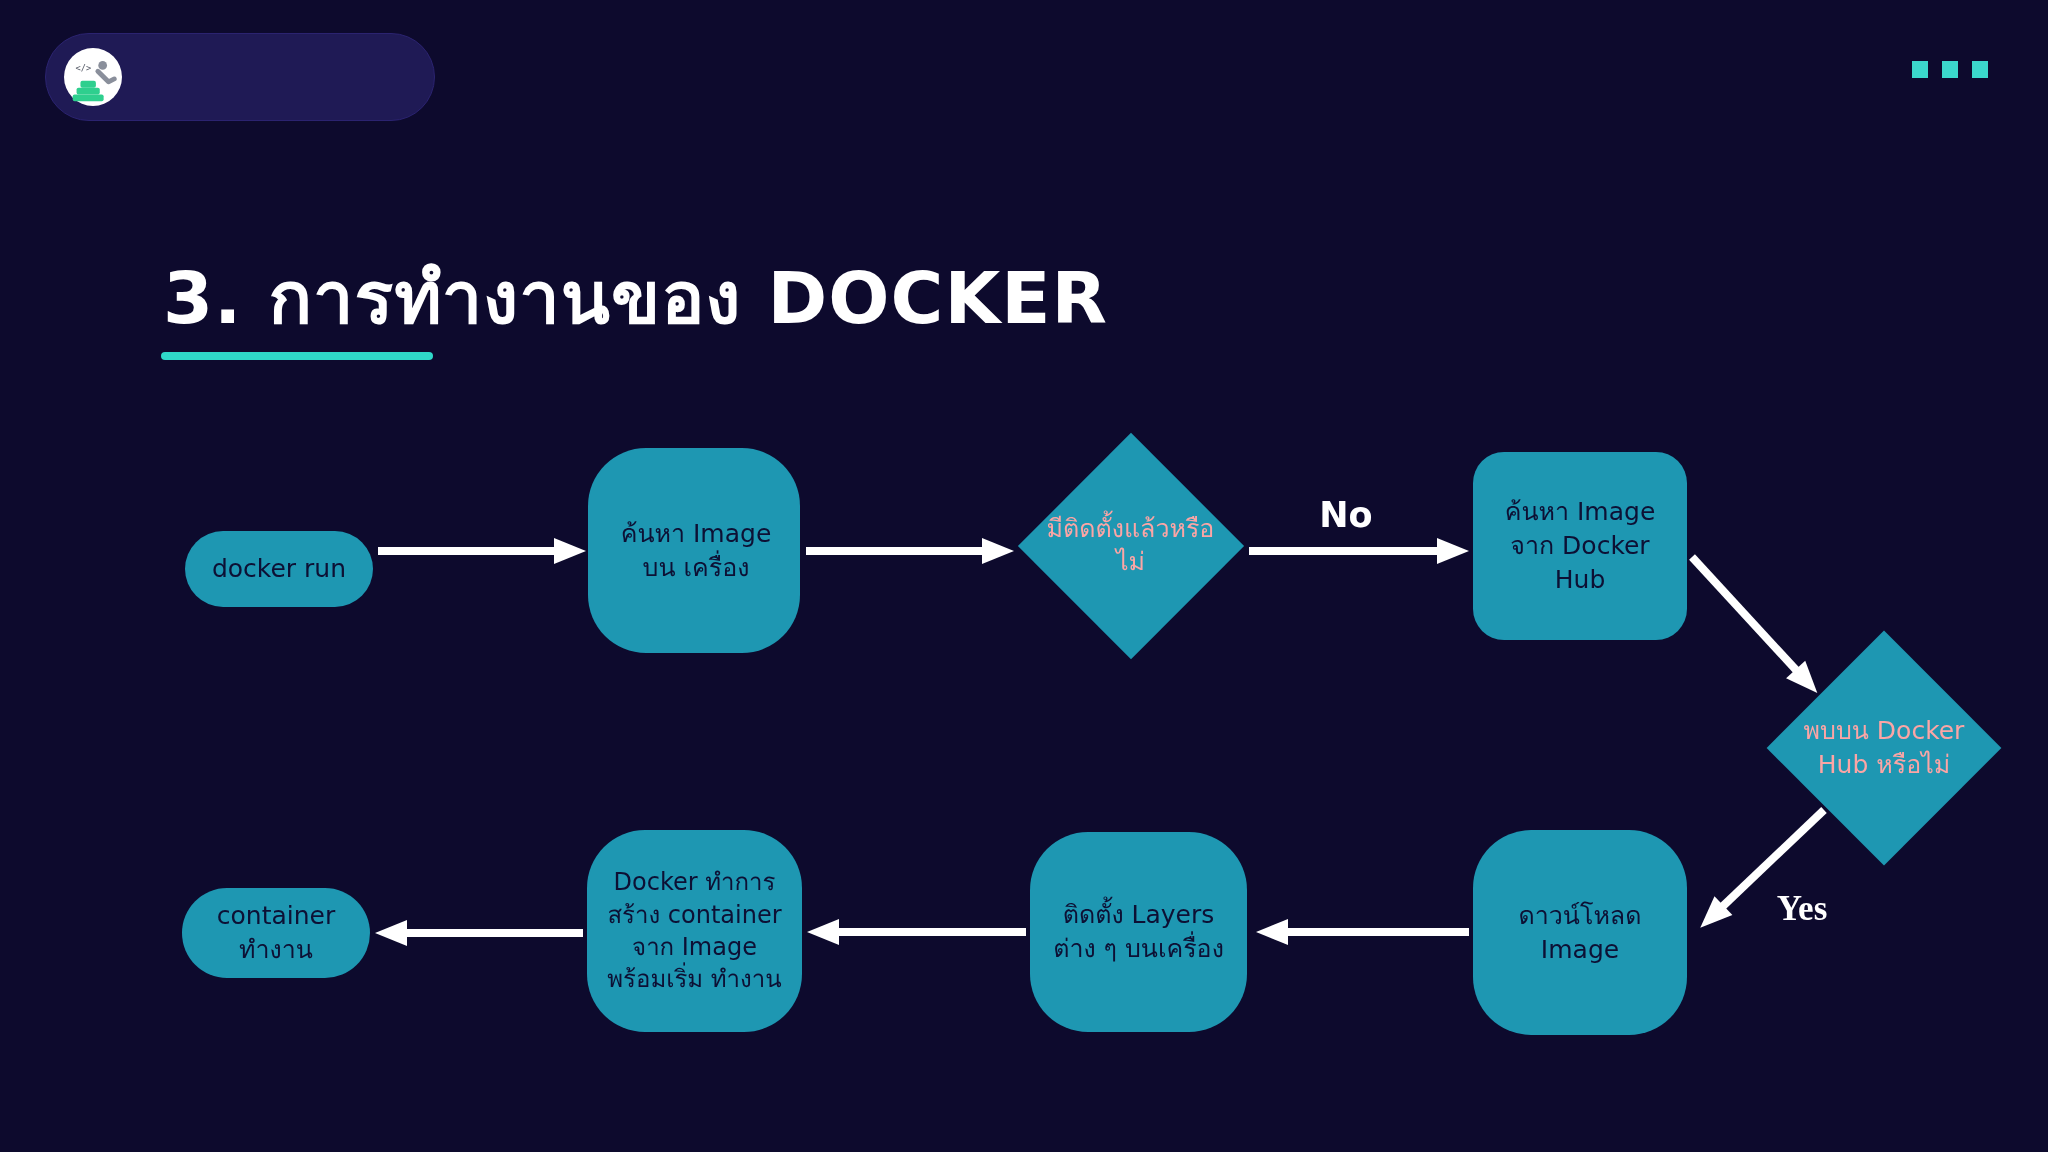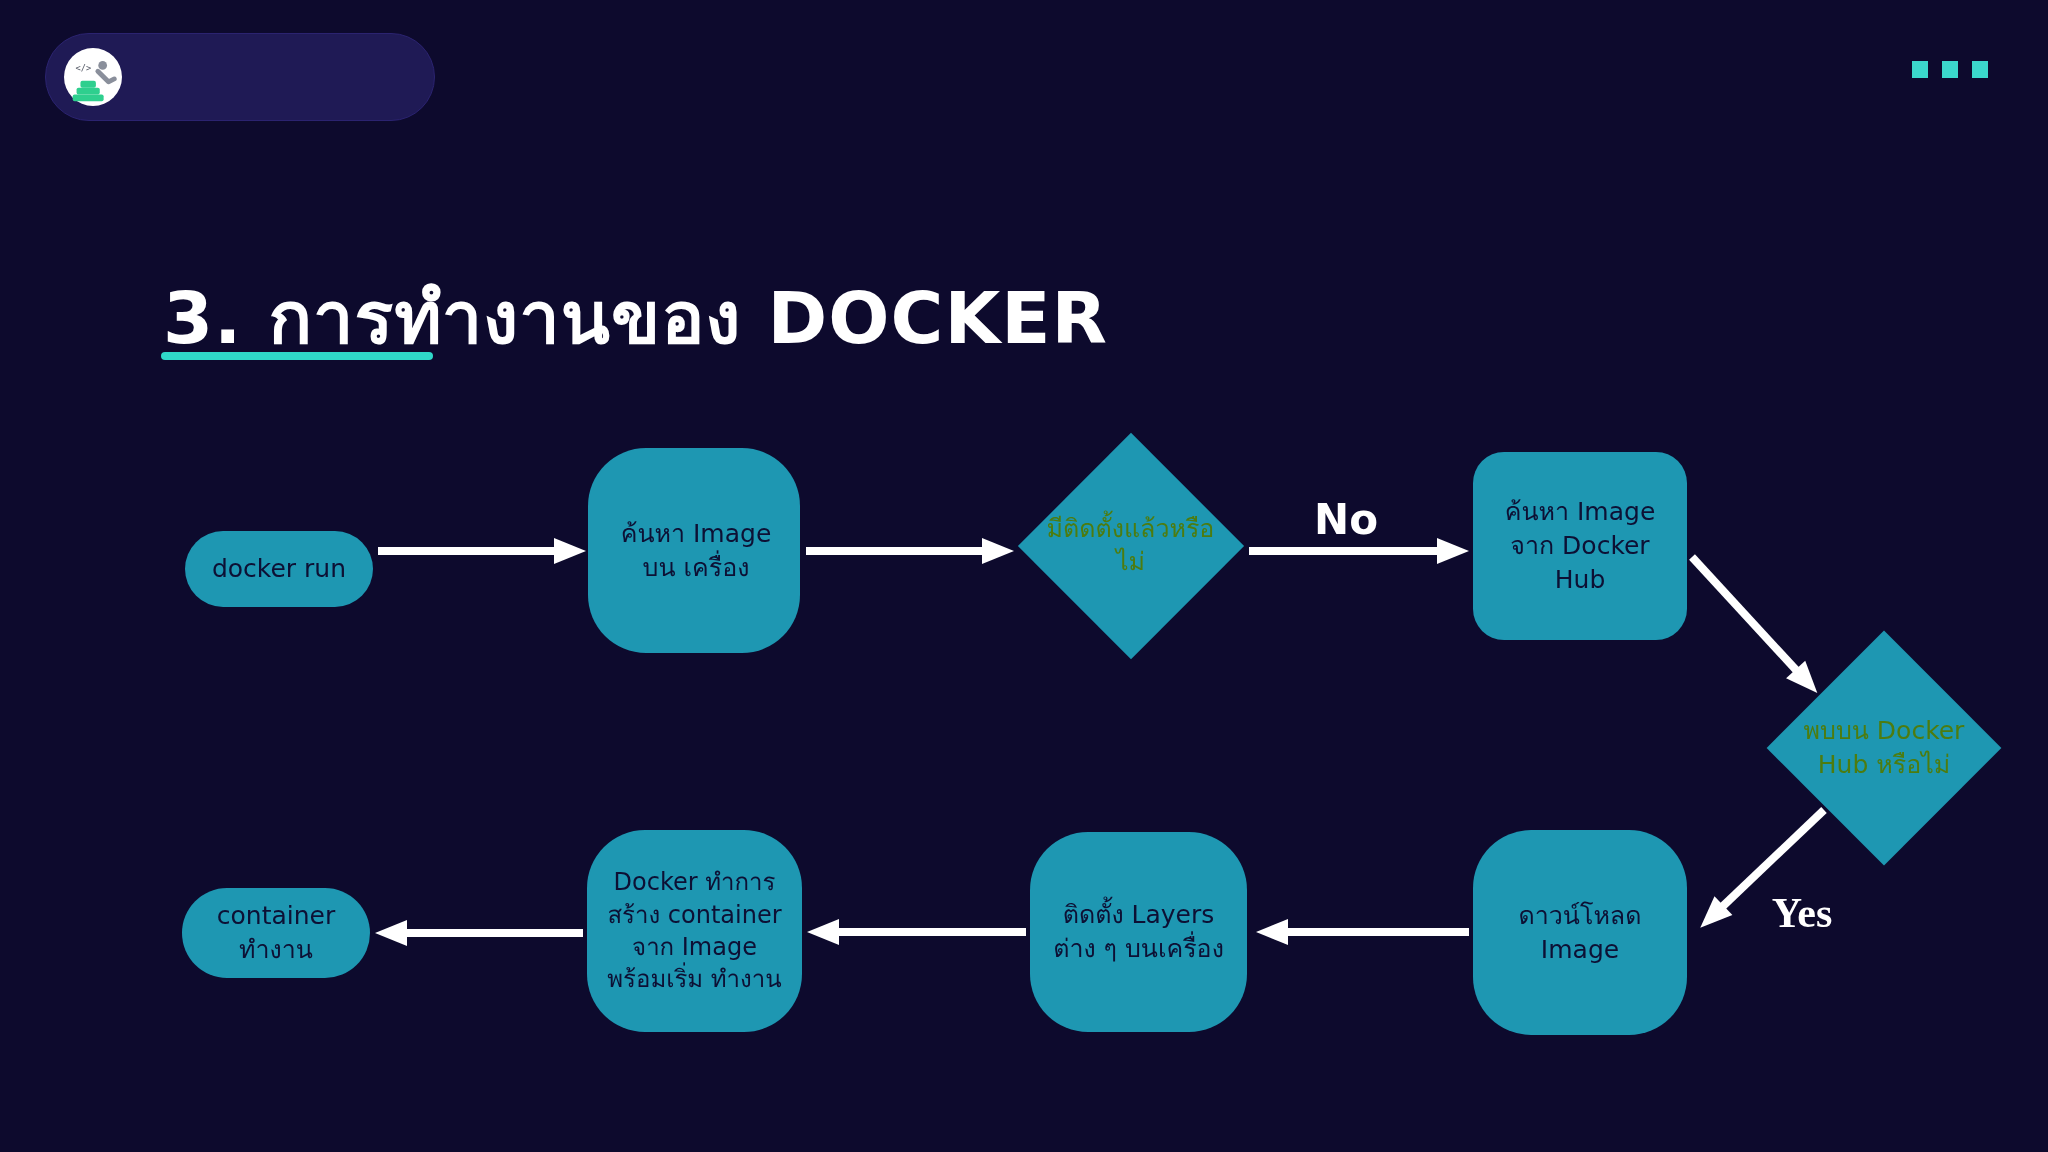--- a/index.html
+++ b/index.html
@@ -22,21 +22,21 @@
   }
   .brand-name { color:#2fd6c6; font-size:24px; font-weight:bold; line-height:1.2; }
   .brand-url  { color:#ffffff; font-size:18px; font-style:italic; line-height:1.3; }
 
   
   .corner-squares { position:absolute; left:1912px; top:61px; display:flex; gap:14px; }
   .corner-squares .sq { width:16px; height:17px; background:#3bd8cb; display:block; }
 
   
   .title {
-    position:absolute; left:163px; top:260px; margin:0;
+    position:absolute; left:163px; top:240px; margin:0;
     color:#ffffff; font-size:72px; font-weight:bold; letter-spacing:1px;
     white-space:nowrap;
   }
   .title-underline {
     position:absolute; left:161px; top:352px; width:272px; height:8px;
     background:#2fd9c9; border-radius:4px;
   }
 
   
   .node {
@@ -55,27 +55,27 @@
   .diamond-wrap { position:absolute; }
   #d-installed { left:1018px; top:433px; width:225px; height:225px; }
   #d-found     { left:1765px; top:633px; width:238px; height:230px; }
   .diamond-bg {
     position:absolute; left:50%; top:50%; width:160px; height:160px;
     transform:translate(-50%,-50%) rotate(45deg); background:#1e97b2;
   }
   #d-found .diamond-bg { width:166px; height:166px; }
   .diamond-label {
     position:absolute; left:50%; top:50%; transform:translate(-50%,-50%);
-    width:196px; color:#4d7c0f; text-align:center; font-size:25px; line-height:1.35;
+    width:196px; color:#fca5a5; text-align:center; font-size:25px; line-height:1.35;
   }
 
   
   svg.edges { position:absolute; left:0; top:0; width:2048px; height:1152px; }
   .edge-label {
-    position:absolute; color:#ffffff; font-size:42px; font-weight:bold;
+    position:absolute; color:#ffffff; font-size:35px; font-weight:bold;
     width:90px; text-align:center;
   }
   #lbl-no  { left:1301px; top:495px; }
   #lbl-yes { left:1757px; top:889px;font-family:Liberation Serif, serif; }
 </style>
 </head>
 <body>
 
 <div class="slide">
 

